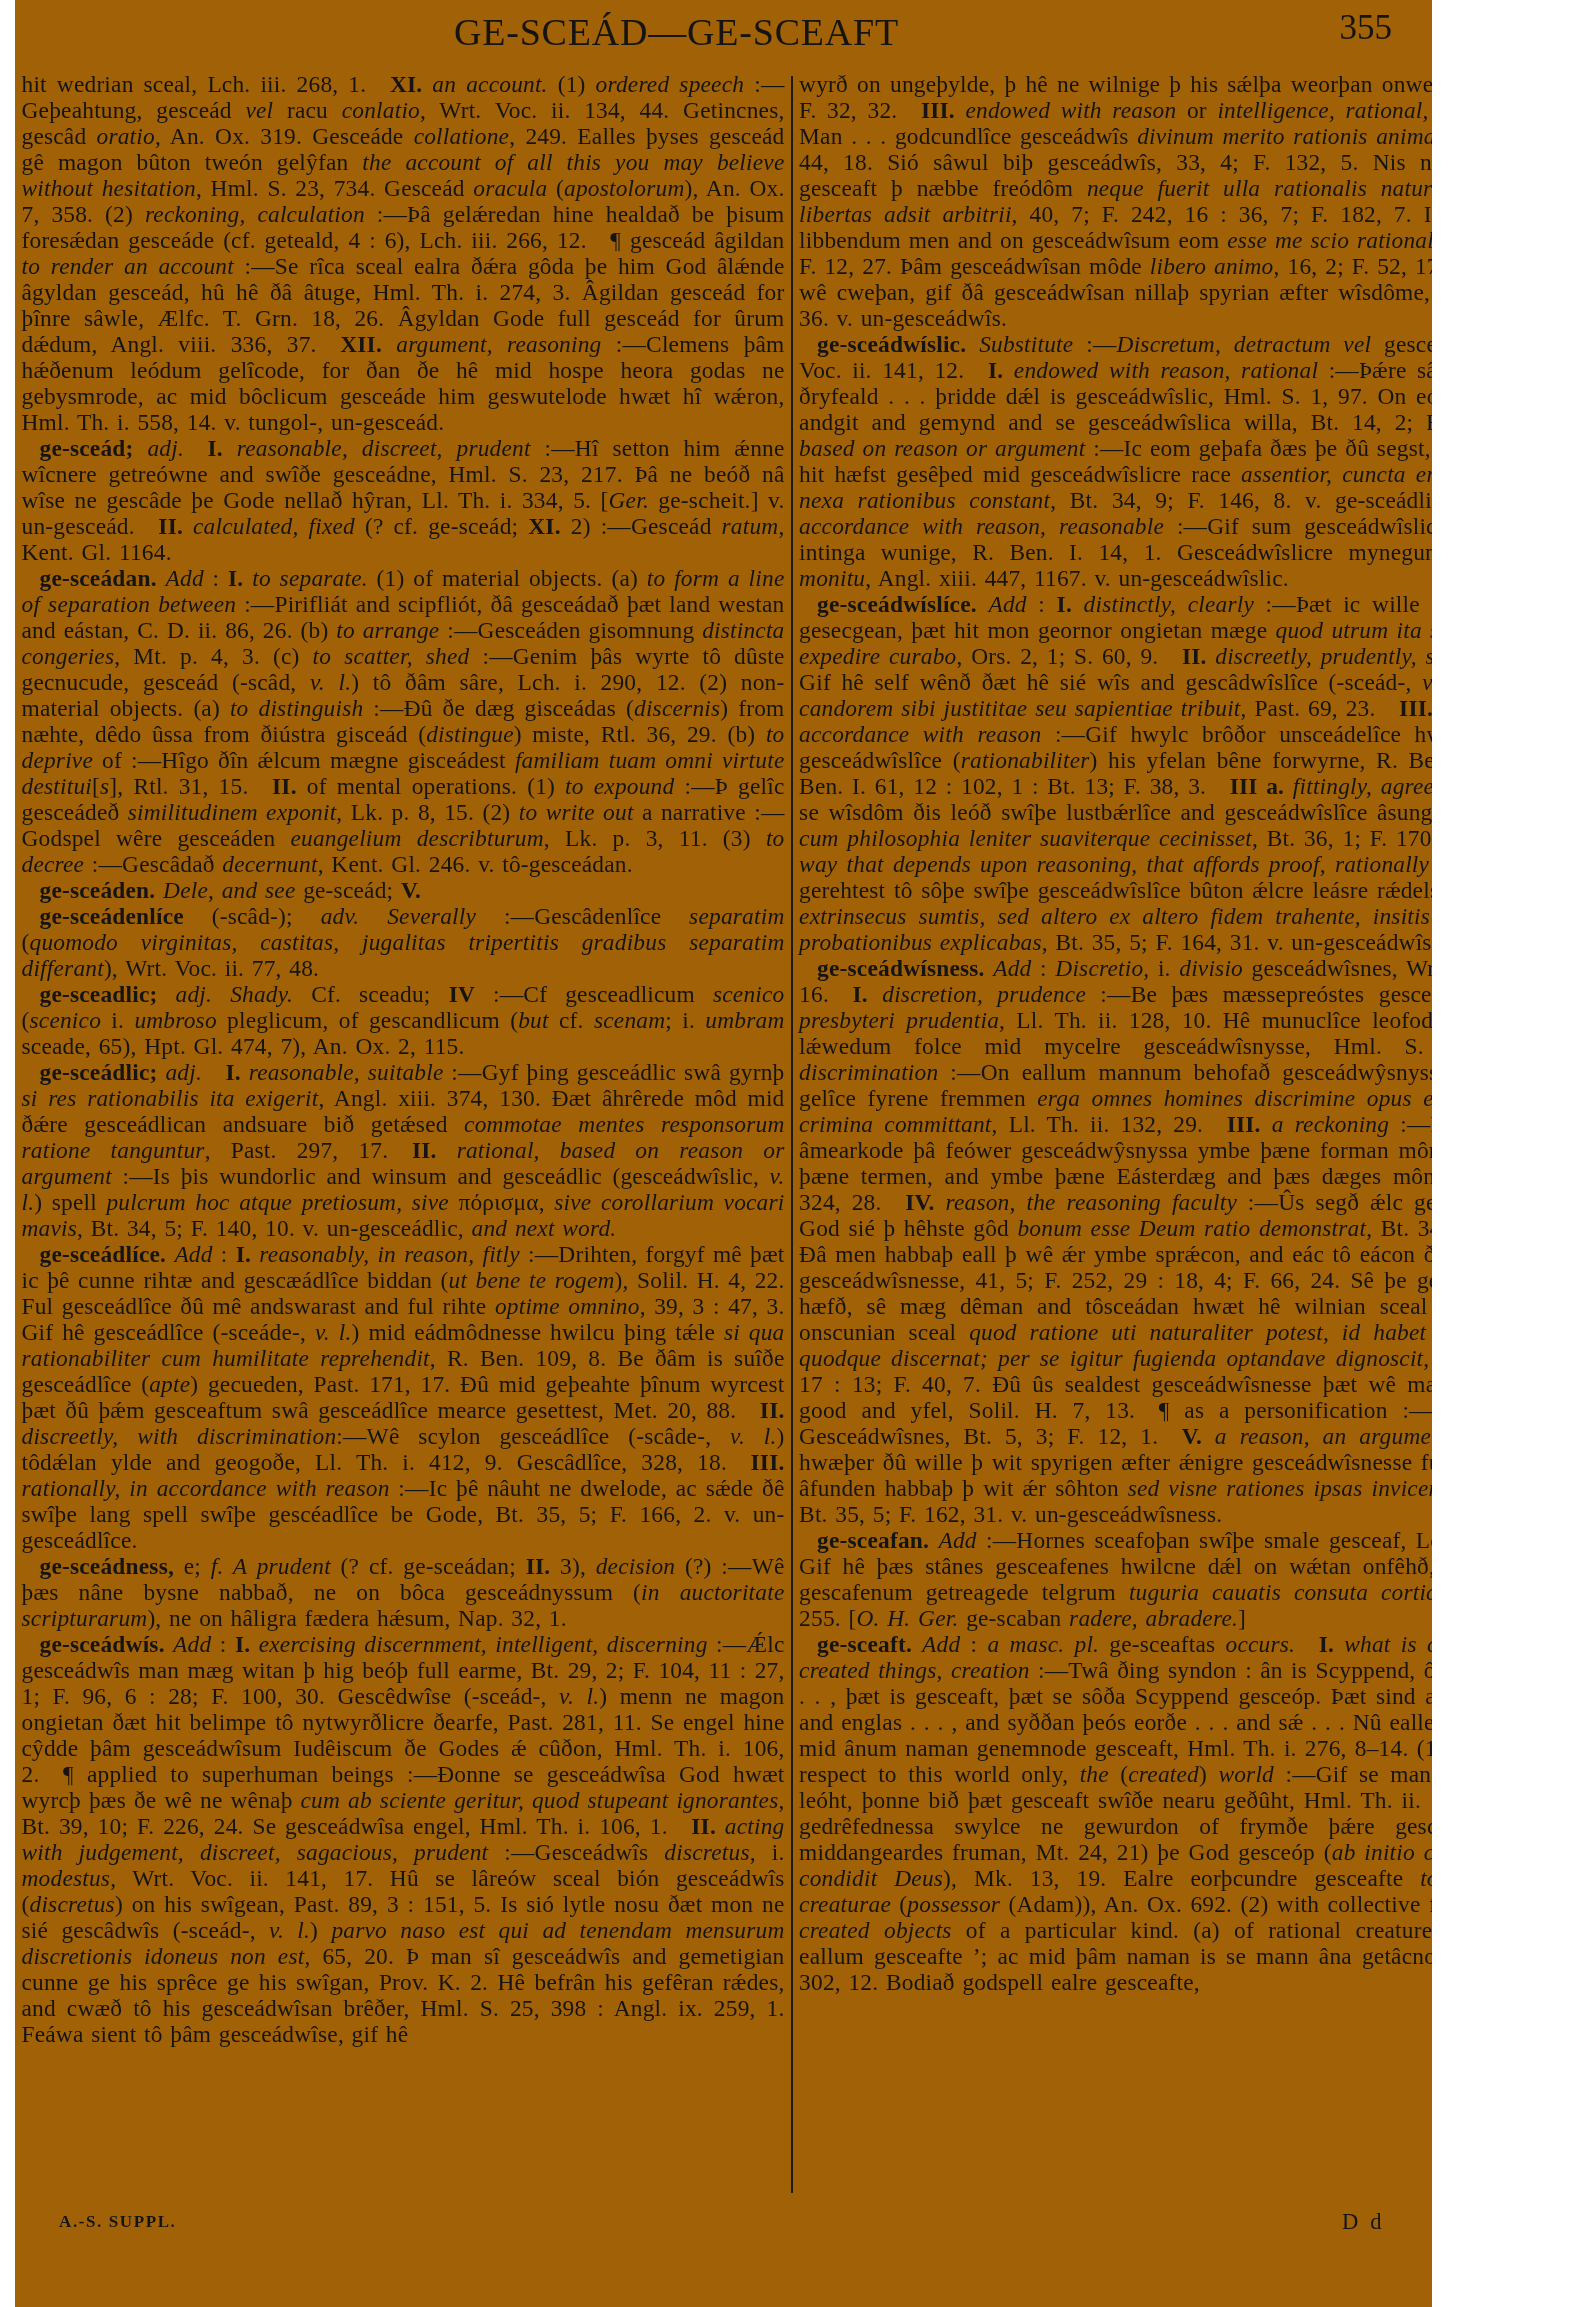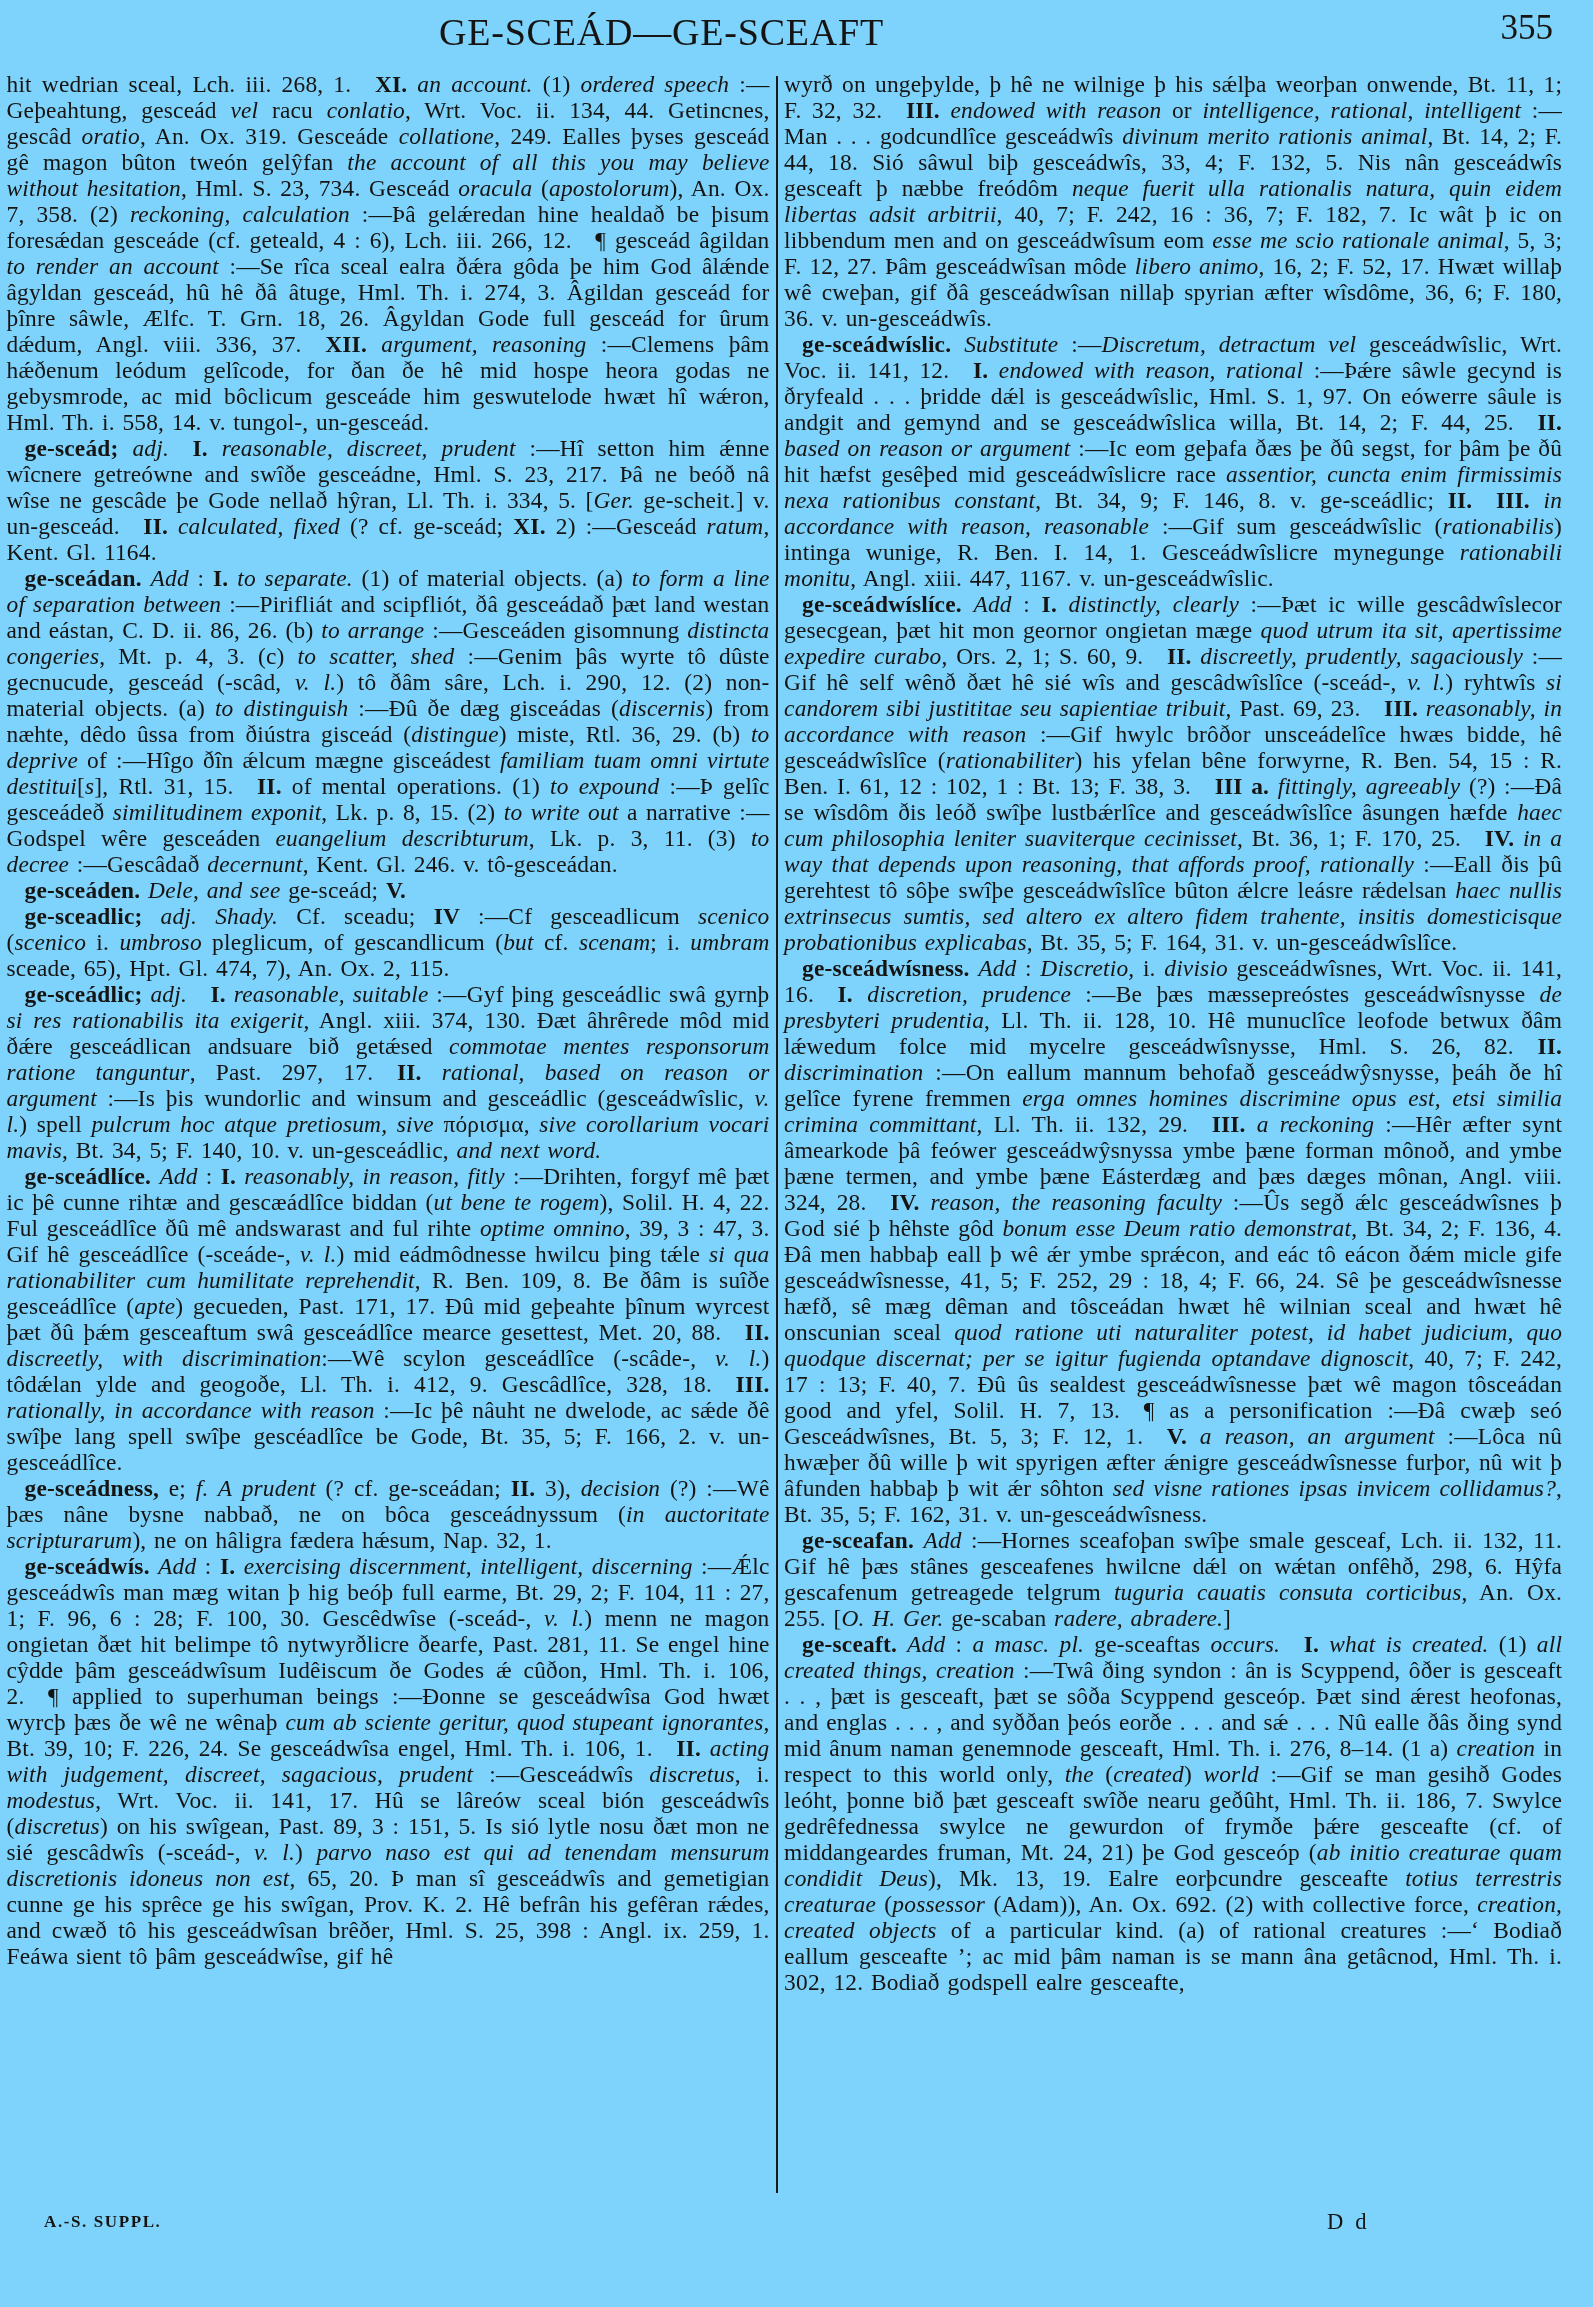--- a/index.html
+++ b/index.html
@@ -1,21 +1,21 @@
 <!DOCTYPE html>
 <html style="font-size:13px"><head>
 <meta charset="utf-8">
 <style>
   html,body { margin:0; padding:0; }
   body {
     width:1593px; height:2307px; background:#ffffff; color:#151412;
     font-family:"Liberation Serif","DejaVu Serif",serif;
     -webkit-font-smoothing:antialiased;
   }
-  .page { position:relative; width:1593px; height:2307px; overflow:hidden; background:#7dd3fc; }
+  .page { position:relative; width:1417px; height:2307px; overflow:hidden; background:#a16207;margin-left:15px; }
   .running-head {
     position:absolute; top:9.7px; left:0; width:1323px; text-align:center;
     font-size:38px; letter-spacing:0.8px; white-space:nowrap;
   }
   .page-number { position:absolute; top:8px; right:40px; font-size:35px; }
   .columns { position:absolute; top:71px; left:6.5px; width:1562px; display:flex; }
   .col {
     font-size:23.4px; line-height:26px; text-align:justify;
     word-spacing:1.6px; letter-spacing:0.2px;
   }
@@ -34,20 +34,21 @@
 <div class="page">
   <div class="running-head">GE-SCEÁD—GE-SCEAFT</div>
   <div class="page-number">355</div>
 
   <div class="columns">
     <div class="col col-left">
         <p class="entry">hit wedrian sceal, Lch. iii. 268, 1. <b>XI.</b> <i>an account.</i> (1) <i>ordered speech</i>&nbsp;:—Geþeahtung, gesceád <i>vel</i> racu <i>conlatio</i>, Wrt. Voc. ii. 134, 44. Getincnes, gescâd <i>oratio</i>, An. Ox. 319. Gesceáde <i>collatione</i>, 249. Ealles þyses gesceád gê magon bûton tweón gelŷfan <i>the account of all this you may believe without hesitation</i>, Hml. S. 23, 734. Gesceád <i>oracula</i> (<i>apostolorum</i>), An. Ox. 7, 358. (2) <i>reckoning, calculation</i>&nbsp;:—Þâ gelǽredan hine healdað be þisum foresǽdan gesceáde (cf. geteald, 4&nbsp;: 6), Lch. iii. 266, 12. ¶ gesceád âgildan <i>to render an account</i>&nbsp;:—Se rîca sceal ealra ðǽra gôda þe him God âlǽnde âgyldan gesceád, hû hê ðâ âtuge, Hml. Th. i. 274, 3. Âgildan gesceád for þînre sâwle, Ælfc. T. Grn. 18, 26. Âgyldan Gode full gesceád for ûrum dǽdum, Angl. viii. 336, 37. <b>XII.</b> <i>argument, reasoning</i>&nbsp;:—Clemens þâm hǽðenum leódum gelîcode, for ðan ðe hê mid hospe heora godas ne gebysmrode, ac mid bôclicum gesceáde him geswutelode hwæt hî wǽron, Hml. Th. i. 558, 14. v. tungol-, un-gesceád.</p>
         <p class="entry ind"><b>ge-sceád;</b> <i>adj.</i> <b>I.</b> <i>reasonable, discreet, prudent</i>&nbsp;:—Hî setton him ǽnne wîcnere getreówne and swîðe gesceádne, Hml. S. 23, 217. Þâ ne beóð nâ wîse ne gescâde þe Gode nellað hŷran, Ll. Th. i. 334, 5. [<i>Ger.</i> ge-scheit.] v. un-gesceád. <b>II.</b> <i>calculated, fixed</i> (? cf. ge-sceád; <b>XI.</b> 2)&nbsp;:—Gesceád <i>ratum</i>, Kent. Gl. 1164.</p>
         <p class="entry ind"><b>ge-sceádan.</b> <i>Add</i>&nbsp;: <b>I.</b> <i>to separate.</i> (1) of material objects. (a) <i>to form a line of separation between</i>&nbsp;:—Pirifliát and scipfliót, ðâ gesceádað þæt land westan and eástan, C. D. ii. 86, 26. (b) <i>to arrange</i>&nbsp;:—Gesceáden gisomnung <i>distincta congeries</i>, Mt. p. 4, 3. (c) <i>to scatter, shed</i>&nbsp;:—Genim þâs wyrte tô dûste gecnucude, gesceád (-scâd, <i>v. l.</i>) tô ðâm sâre, Lch. i. 290, 12. (2) non-material objects. (a) <i>to distinguish</i>&nbsp;:—Ðû ðe dæg gisceádas (<i>discernis</i>) from næhte, dêdo ûssa from ðiústra gisceád (<i>distingue</i>) miste, Rtl. 36, 29. (b) <i>to deprive</i> of&nbsp;:—Hîgo ðîn ǽlcum mægne gisceádest <i>familiam tuam omni virtute destitui</i>[<i>s</i>], Rtl. 31, 15. <b>II.</b> of mental operations. (1) <i>to expound</i>&nbsp;:—Þ gelîc gesceádeð <i>similitudinem exponit</i>, Lk. p. 8, 15. (2) <i>to write out</i> a narrative&nbsp;:—Godspel wêre gesceáden <i>euangelium describturum</i>, Lk. p. 3, 11. (3) <i>to decree</i>&nbsp;:—Gescâdað <i>decernunt</i>, Kent. Gl. 246. v. tô-gesceádan.</p>
         <p class="entry ind"><b>ge-sceáden.</b> <i>Dele, and see</i> ge-sceád; <b>V.</b></p>
+        <p class="entry ind"><b>ge-sceádenlíce</b> (-scâd-); <i>adv. Severally</i>&nbsp;:—Gescâdenlîce <i>separatim</i> (<i>quomodo virginitas, castitas, jugalitas tripertitis gradibus separatim differant</i>), Wrt. Voc. ii. 77, 48.</p>
         <p class="entry ind"><b>ge-sceadlic;</b> <i>adj. Shady.</i> Cf. sceadu; <b>IV</b>&nbsp;:—Cf gesceadlicum <i>scenico</i> (<i>scenico</i> i. <i>umbroso</i> pleglicum, of gescandlicum (<i>but</i> cf. <i>scenam</i>; i. <i>umbram</i> sceade, 65), Hpt. Gl. 474, 7), An. Ox. 2, 115.</p>
         <p class="entry ind"><b>ge-sceádlic;</b> <i>adj.</i> <b>I.</b> <i>reasonable, suitable</i>&nbsp;:—Gyf þing gesceádlic swâ gyrnþ <i>si res rationabilis ita exigerit</i>, Angl. xiii. 374, 130. Ðæt âhrêrede môd mid ðǽre gesceádlican andsuare bið getǽsed <i>commotae mentes responsorum ratione tanguntur</i>, Past. 297, 17. <b>II.</b> <i>rational, based on reason or argument</i>&nbsp;:—Is þis wundorlic and winsum and gesceádlic (gesceádwîslic, <i>v. l.</i>) spell <i>pulcrum hoc atque pretiosum, sive</i> πόρισμα, <i>sive corollarium vocari mavis</i>, Bt. 34, 5; F. 140, 10. v. un-gesceádlic, <i>and next word.</i></p>
         <p class="entry ind"><b>ge-sceádlíce.</b> <i>Add</i>&nbsp;: <b>I.</b> <i>reasonably, in reason, fitly</i>&nbsp;:—Drihten, forgyf mê þæt ic þê cunne rihtæ and gescæádlîce biddan (<i>ut bene te rogem</i>), Solil. H. 4, 22. Ful gesceádlîce ðû mê andswarast and ful rihte <i>optime omnino</i>, 39, 3&nbsp;: 47, 3. Gif hê gesceádlîce (-sceáde-, <i>v. l.</i>) mid eádmôdnesse hwilcu þing tǽle <i>si qua rationabiliter cum humilitate reprehendit</i>, R. Ben. 109, 8. Be ðâm is suîðe gesceádlîce (<i>apte</i>) gecueden, Past. 171, 17. Ðû mid geþeahte þînum wyrcest þæt ðû þǽm gesceaftum swâ gesceádlîce mearce gesettest, Met. 20, 88. <b>II.</b> <i>discreetly, with discrimination</i>:—Wê scylon gesceádlîce (-scâde-, <i>v. l.</i>) tôdǽlan ylde and geogoðe, Ll. Th. i. 412, 9. Gescâdlîce, 328, 18. <b>III.</b> <i>rationally, in accordance with reason</i>&nbsp;:—Ic þê nâuht ne dwelode, ac sǽde ðê swîþe lang spell swîþe gescéadlîce be Gode, Bt. 35, 5; F. 166, 2. v. un-gesceádlîce.</p>
         <p class="entry ind"><b>ge-sceádness,</b> e; <i>f. A prudent</i> (? cf. ge-sceádan; <b>II.</b> 3), <i>decision</i> (?)&nbsp;:—Wê þæs nâne bysne nabbað, ne on bôca gesceádnyssum (<i>in auctoritate scripturarum</i>), ne on hâligra fædera hǽsum, Nap. 32, 1.</p>
         <p class="entry ind"><b>ge-sceádwís.</b> <i>Add</i>&nbsp;: <b>I.</b> <i>exercising discernment, intelligent, discerning</i>&nbsp;:—Ǽlc gesceádwîs man mæg witan þ hig beóþ full earme, Bt. 29, 2; F. 104, 11&nbsp;: 27, 1; F. 96, 6&nbsp;: 28; F. 100, 30. Gescêdwîse (-sceád-, <i>v. l.</i>) menn ne magon ongietan ðæt hit belimpe tô nytwyrðlicre ðearfe, Past. 281, 11. Se engel hine cŷdde þâm gesceádwîsum Iudêiscum ðe Godes ǽ cûðon, Hml. Th. i. 106, 2. ¶ applied to superhuman beings&nbsp;:—Ðonne se gesceádwîsa God hwæt wyrcþ þæs ðe wê ne wênaþ <i>cum ab sciente geritur, quod stupeant ignorantes</i>, Bt. 39, 10; F. 226, 24. Se gesceádwîsa engel, Hml. Th. i. 106, 1. <b>II.</b> <i>acting with judgement, discreet, sagacious, prudent</i>&nbsp;:—Gesceádwîs <i>discretus</i>, i. <i>modestus</i>, Wrt. Voc. ii. 141, 17. Hû se lâreów sceal bión gesceádwîs (<i>discretus</i>) on his swîgean, Past. 89, 3&nbsp;: 151, 5. Is sió lytle nosu ðæt mon ne sié gescâdwîs (-sceád-, <i>v. l.</i>) <i>parvo naso est qui ad tenendam mensurum discretionis idoneus non est</i>, 65, 20. Þ man sî gesceádwîs and gemetigian cunne ge his sprêce ge his swîgan, Prov. K. 2. Hê befrân his gefêran rǽdes, and cwæð tô his gesceádwîsan brêðer, Hml. S. 25, 398&nbsp;: Angl. ix. 259, 1. Feáwa sient tô þâm gesceádwîse, gif hê</p>
       </div>
     <div class="rule"></div>
     <div class="col col-right">
         <p class="entry">wyrð on ungeþylde, þ hê ne wilnige þ his sǽlþa weorþan onwende, Bt. 11, 1; F. 32, 32. <b>III.</b> <i>endowed with reason</i> or <i>intelligence, rational, intelligent</i>&nbsp;:—Man . . . godcundlîce gesceádwîs <i>divinum merito rationis animal</i>, Bt. 14, 2; F. 44, 18. Sió sâwul biþ gesceádwîs, 33, 4; F. 132, 5. Nis nân gesceádwîs gesceaft þ næbbe freódôm <i>neque fuerit ulla rationalis natura, quin eidem libertas adsit arbitrii</i>, 40, 7; F. 242, 16&nbsp;: 36, 7; F. 182, 7. Ic wât þ ic on libbendum men and on gesceádwîsum eom <i>esse me scio rationale animal</i>, 5, 3; F. 12, 27. Þâm gesceádwîsan môde <i>libero animo</i>, 16, 2; F. 52, 17. Hwæt willaþ wê cweþan, gif ðâ gesceádwîsan nillaþ spyrian æfter wîsdôme, 36, 6; F. 180, 36. v. un-gesceádwîs.</p>
         <p class="entry ind"><b>ge-sceádwíslic.</b> <i>Substitute</i>&nbsp;:—<i>Discretum, detractum vel</i> gesceádwîslic, Wrt. Voc. ii. 141, 12. <b>I.</b> <i>endowed with reason, rational</i>&nbsp;:—Þǽre sâwle gecynd is ðryfeald . . . þridde dǽl is gesceádwîslic, Hml. S. 1, 97. On eówerre sâule is andgit and gemynd and se gesceádwîslica willa, Bt. 14, 2; F. 44, 25. <b>II.</b> <i>based on reason or argument</i>&nbsp;:—Ic eom geþafa ðæs þe ðû segst, for þâm þe ðû hit hæfst gesêþed mid gesceádwîslicre race <i>assentior, cuncta enim firmissimis nexa rationibus constant</i>, Bt. 34, 9; F. 146, 8. v. ge-sceádlic; <b>II.</b> <b>III.</b> <i>in accordance with reason, reasonable</i>&nbsp;:—Gif sum gesceádwîslic (<i>rationabilis</i>) intinga wunige, R. Ben. I. 14, 1. Gesceádwîslicre mynegunge <i>rationabili monitu</i>, Angl. xiii. 447, 1167. v. un-gesceádwîslic.</p>

